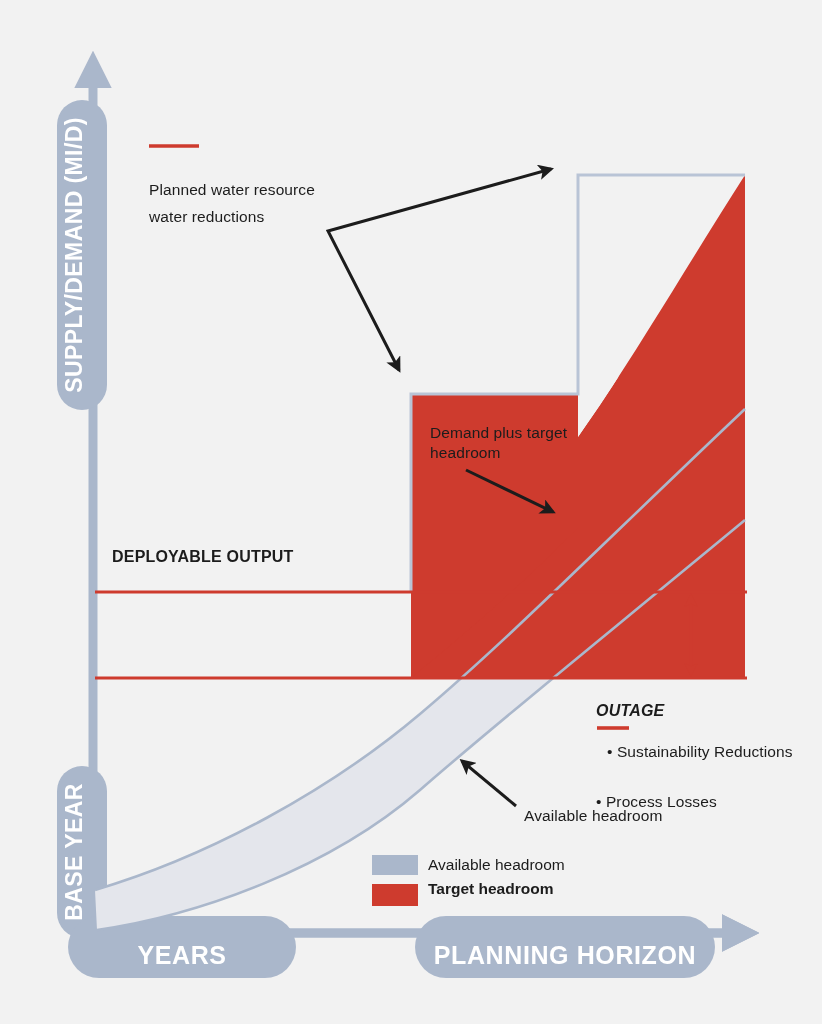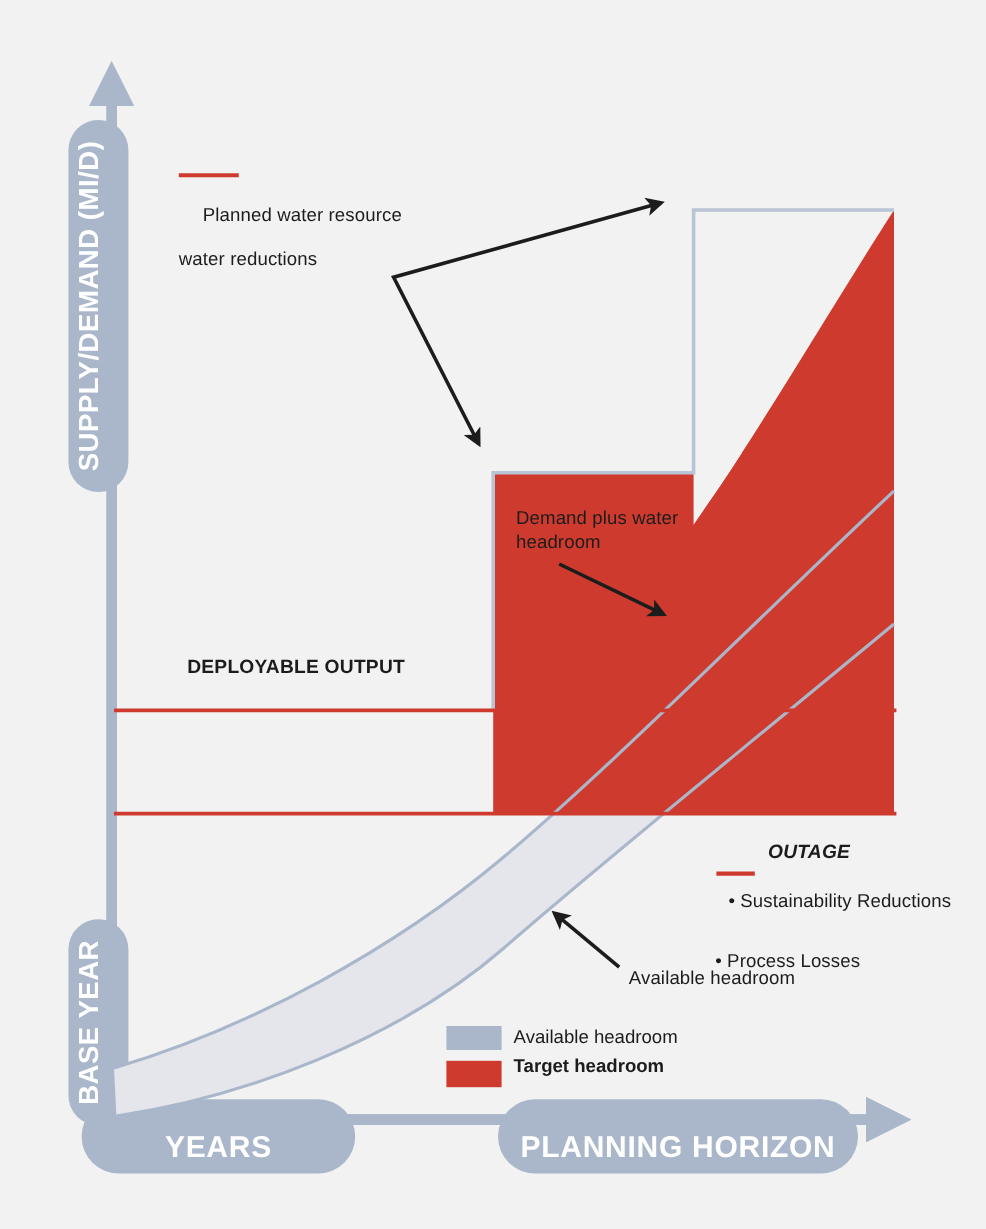--- a/index.html
+++ b/index.html
@@ -32,21 +32,20 @@
   }
   .body-text {
     font-size: 15.5px;
     line-height: 20px;
     letter-spacing: 0.1px;
   }
   .bold-label {
     font-size: 16px;
     font-weight: bold;
     letter-spacing: 0.2px;
-    margin-left: 44px;
   }
   .legend-text {
     font-size: 15.5px;
   }
 </style>
 </head>
 <body>
 
 <div id="stage">
 
@@ -160,24 +159,24 @@
 
     <text x="82" y="255" transform="rotate(-90 82 255)" text-anchor="middle" fill="#ffffff" font-family="Liberation Sans, sans-serif" font-size="23" font-weight="bold" letter-spacing="0.4">SUPPLY/DEMAND (MI/D)</text>
 
     <text x="82" y="852" transform="rotate(-90 82 852)" text-anchor="middle" fill="#ffffff" font-family="Liberation Sans, sans-serif" font-size="23" font-weight="bold" letter-spacing="0.4">BASE YEAR</text>
 
     <text x="182" y="964" text-anchor="middle" fill="#ffffff" font-family="Liberation Sans, sans-serif" font-size="25" font-weight="bold" letter-spacing="0.6">YEARS</text>
 
     <text x="565" y="964" text-anchor="middle" fill="#ffffff" font-family="Liberation Sans, sans-serif" font-size="25" font-weight="bold" letter-spacing="0.6">PLANNING  HORIZON</text>
   </svg>
 
-  <div class="txt body-text" style="left:149px; top:170px;margin-left:20px;">Planned water resource</div>
+  <div class="txt body-text" style="left:149px; top:180px;">Planned water resource</div>
   <div class="txt body-text" style="left:149px; top:207px;">water reductions</div>
 
-  <div class="txt body-text" style="left:430px; top:423px;">Demand plus water</div>
+  <div class="txt body-text" style="left:430px; top:423px;">Demand plus target</div>
   <div class="txt body-text" style="left:430px; top:443px;">headroom</div>
 
   <div class="txt bold-label" style="left:112px; top:548px;">DEPLOYABLE OUTPUT</div>
 
 
   <div class="txt bold-label" style="left:596px; top:702px;font-style:italic;">OUTAGE</div>
   <div class="txt body-text" style="left:596px; top:742px;margin-left:11px;">• Sustainability Reductions</div>
   <div class="txt body-text" style="left:596px; top:792px;">• Process Losses</div>
 
   <div class="txt body-text" style="left:524px; top:806px;">Available headroom</div>

